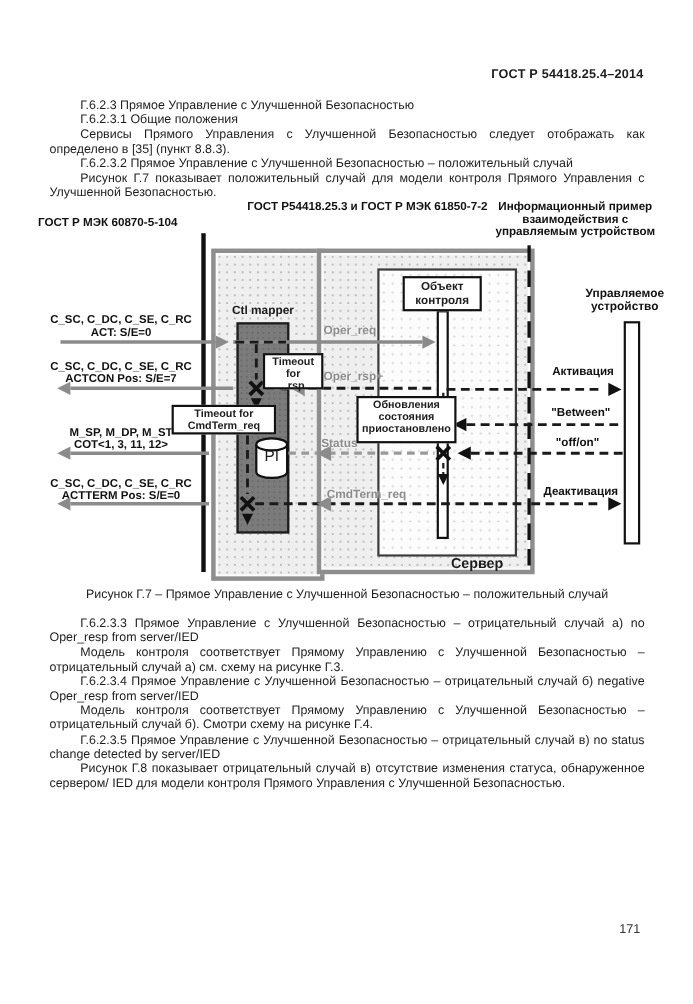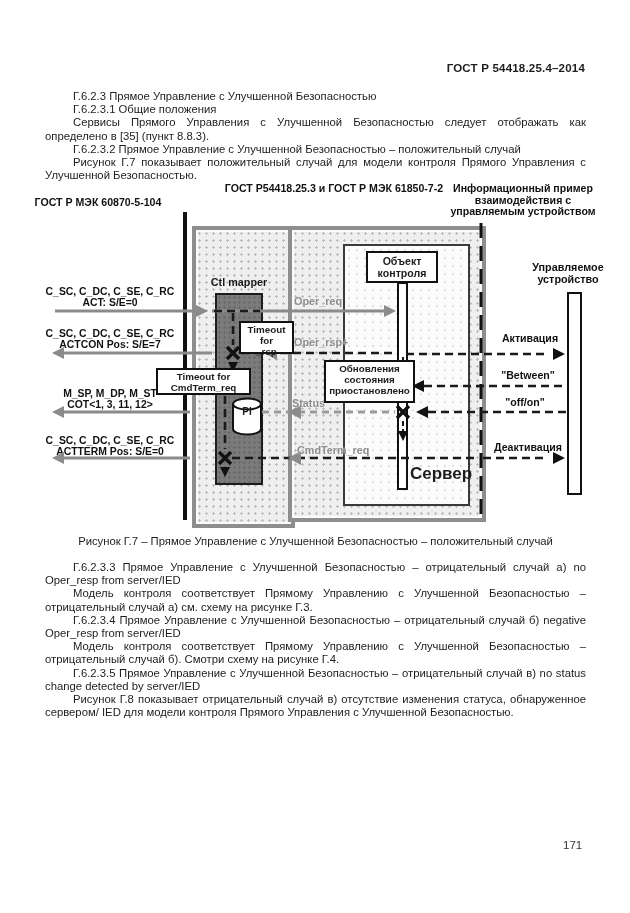--- a/index.html
+++ b/index.html
@@ -45,21 +45,21 @@
   .g  {stroke:#8b8b8b;stroke-width:3.2;fill:none;}
   .gd {stroke:#9a9a9a;stroke-width:3;fill:none;stroke-dasharray:7,5;}
   .gf {fill:#8b8b8b;stroke:none;}
   .bd {stroke:#1a1a1a;stroke-width:2.6;fill:none;stroke-dasharray:8,5;}
   .bdt{stroke:#1a1a1a;stroke-width:2;fill:none;stroke-dasharray:5,3;}
   .bf {fill:#111;stroke:none;}
   .xm {stroke:#111;stroke-width:3.4;fill:none;}
   .bnd{stroke:#111;stroke-width:3;fill:none;stroke-dasharray:15,8;}
   .cyl{fill:#fff;stroke:#111;stroke-width:2;}
   .pi-label{position:absolute;left:232px;top:406px;width:30px;text-align:center;
-    font-weight:bold;font-size:10px;z-index:7;}
+    font-weight:normal;font-size:14px;z-index:7;}
 </style>
 </head>
 <body>
 
 <div class="page">
 
   <div class="doc-header">ГОСТ Р 54418.25.4–2014</div>
   <div class="textblock" style="top:90px;">
     <p>Г.6.2.3 Прямое Управление с Улучшенной Безопасностью</p>
     <p>Г.6.2.3.1 Общие положения</p>
@@ -85,21 +85,21 @@
     <div class="outer-box stipple" style="left:288px;top:226px;width:190px;height:288px;"></div>
     <div class="inner-box" style="left:343px;top:244px;width:123px;height:258px;"></div>
     <div class="darkbar"></div>
     <div class="dg-label" style="left:194px;top:276px;width:90px;text-align:center;font-size:10.8px;color:#1a1a1a;z-index:6;">Ctl mapper</div>
 
     <div class="obj-box">
       <div>Объект</div>
       <div>контроля</div>
     </div>
     <div class="lifeline" style="left:397px;top:282px;width:11px;height:208px;"></div>
-    <div class="dg-label" style="left:410px;top:464px;font-size:17px;z-index:6;">Сервер</div>
+    <div class="dg-label" style="left:410px;top:504px;font-size:13px;z-index:6;">Сервер</div>
 
     <div class="rightmsg" style="left:512px;top:262px;width:112px;font-size:10.8px;line-height:11.8px;">
       <div>Управляемое</div>
       <div>устройство</div>
     </div>
     <div class="lifeline" style="left:567px;top:292px;width:15px;height:203px;"></div>
 
     <svg class="lines" width="630" height="913" viewBox="0 0 630 913">
 
       <path class="bnd" d="M481,223 V520"></path>

